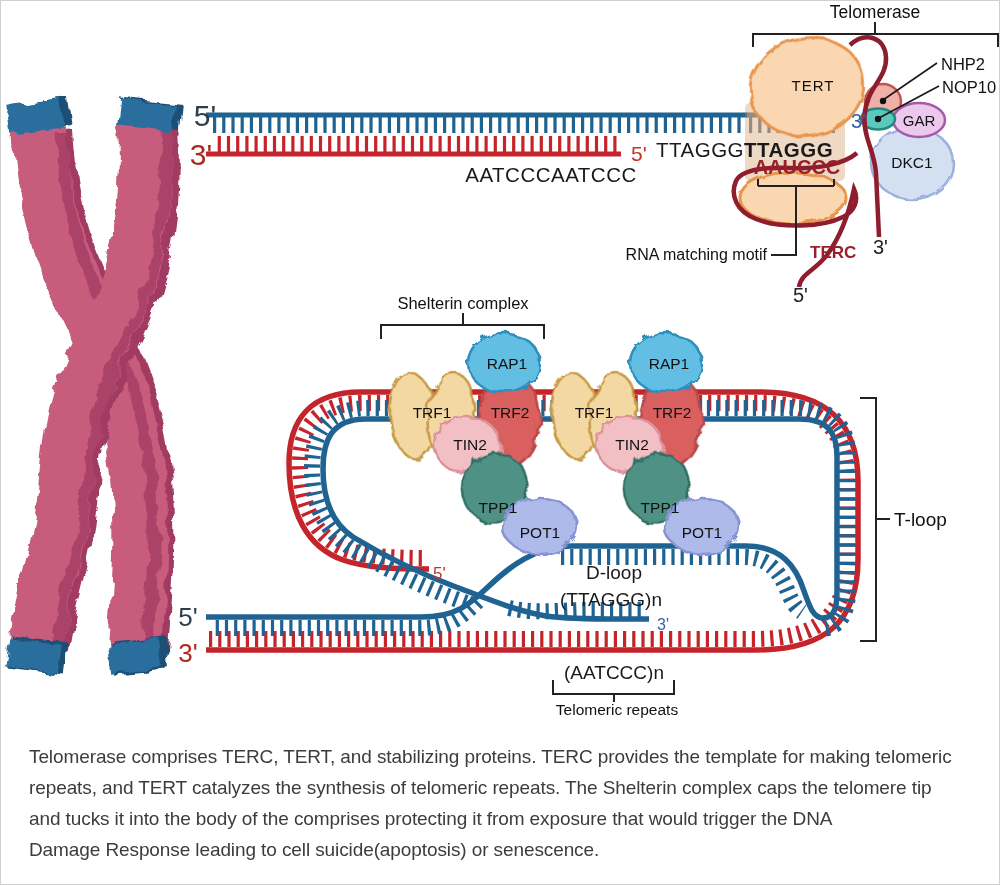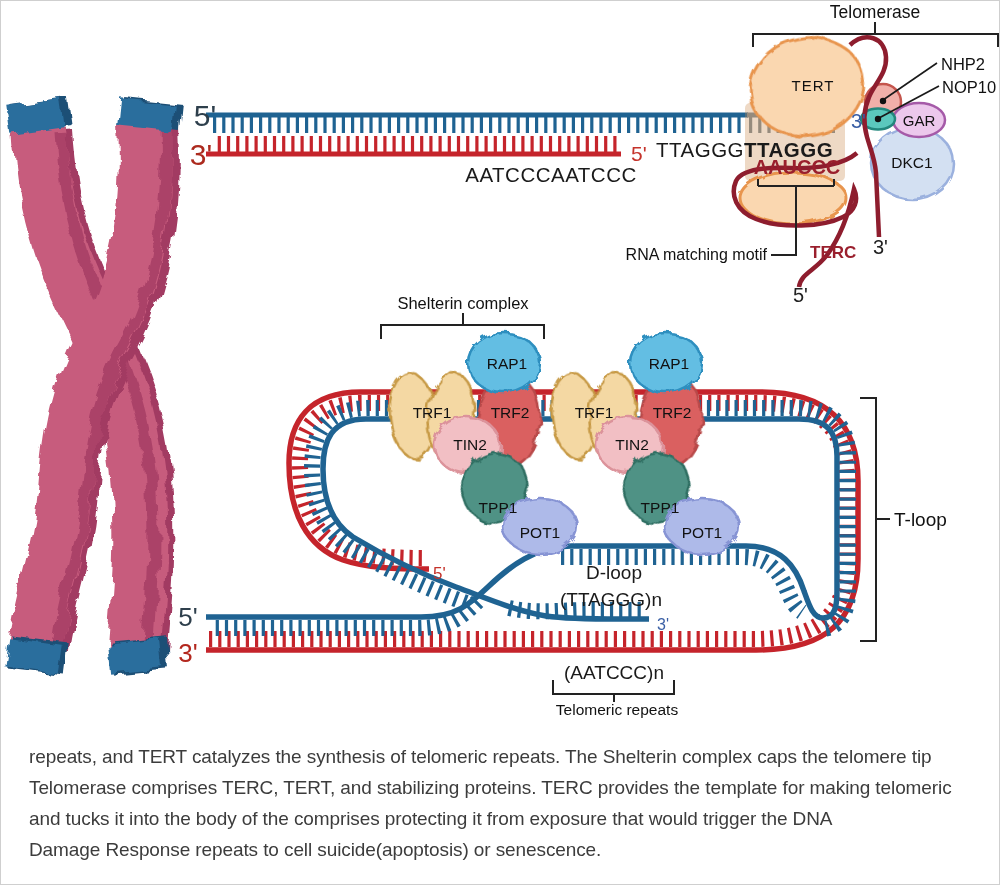--- a/index.html
+++ b/index.html
@@ -151,18 +151,18 @@
       <text x="506" y="368" font-size="15.5" fill="#111" text-anchor="middle">RAP1</text>
       <text x="469" y="449" font-size="15.5" fill="#111" text-anchor="middle">TIN2</text>
       <text x="497" y="512" font-size="15.5" fill="#111" text-anchor="middle">TPP1</text>
       <text x="539" y="537" font-size="15.5" fill="#111" text-anchor="middle">POT1</text>
     </g>
   </g>
 </svg>
 
   
   <div class="caption">
+    <div>Telomerase comprises TERC, TERT, and stabilizing proteins. TERC provides the template for making telomeric</div>
     <div>repeats, and TERT catalyzes the synthesis of telomeric repeats.  The Shelterin complex caps the telomere tip</div>
-    <div>Telomerase comprises TERC, TERT, and stabilizing proteins. TERC provides the template for making telomeric</div>
     <div>and tucks it into the body of the comprises protecting it from exposure that would trigger the DNA</div>
-    <div>Damage Response repeats to cell suicide(apoptosis) or senescence.</div>
+    <div>Damage Response leading to cell suicide(apoptosis) or senescence.</div>
   </div>
 </div>
 
 </body></html>

